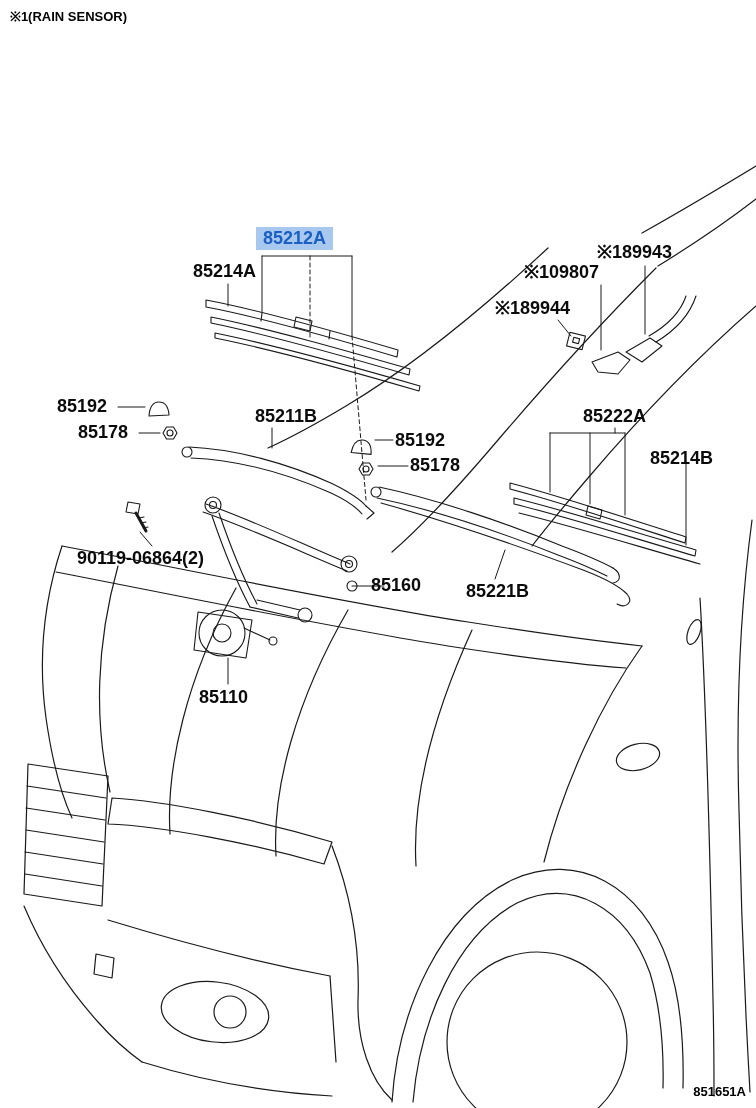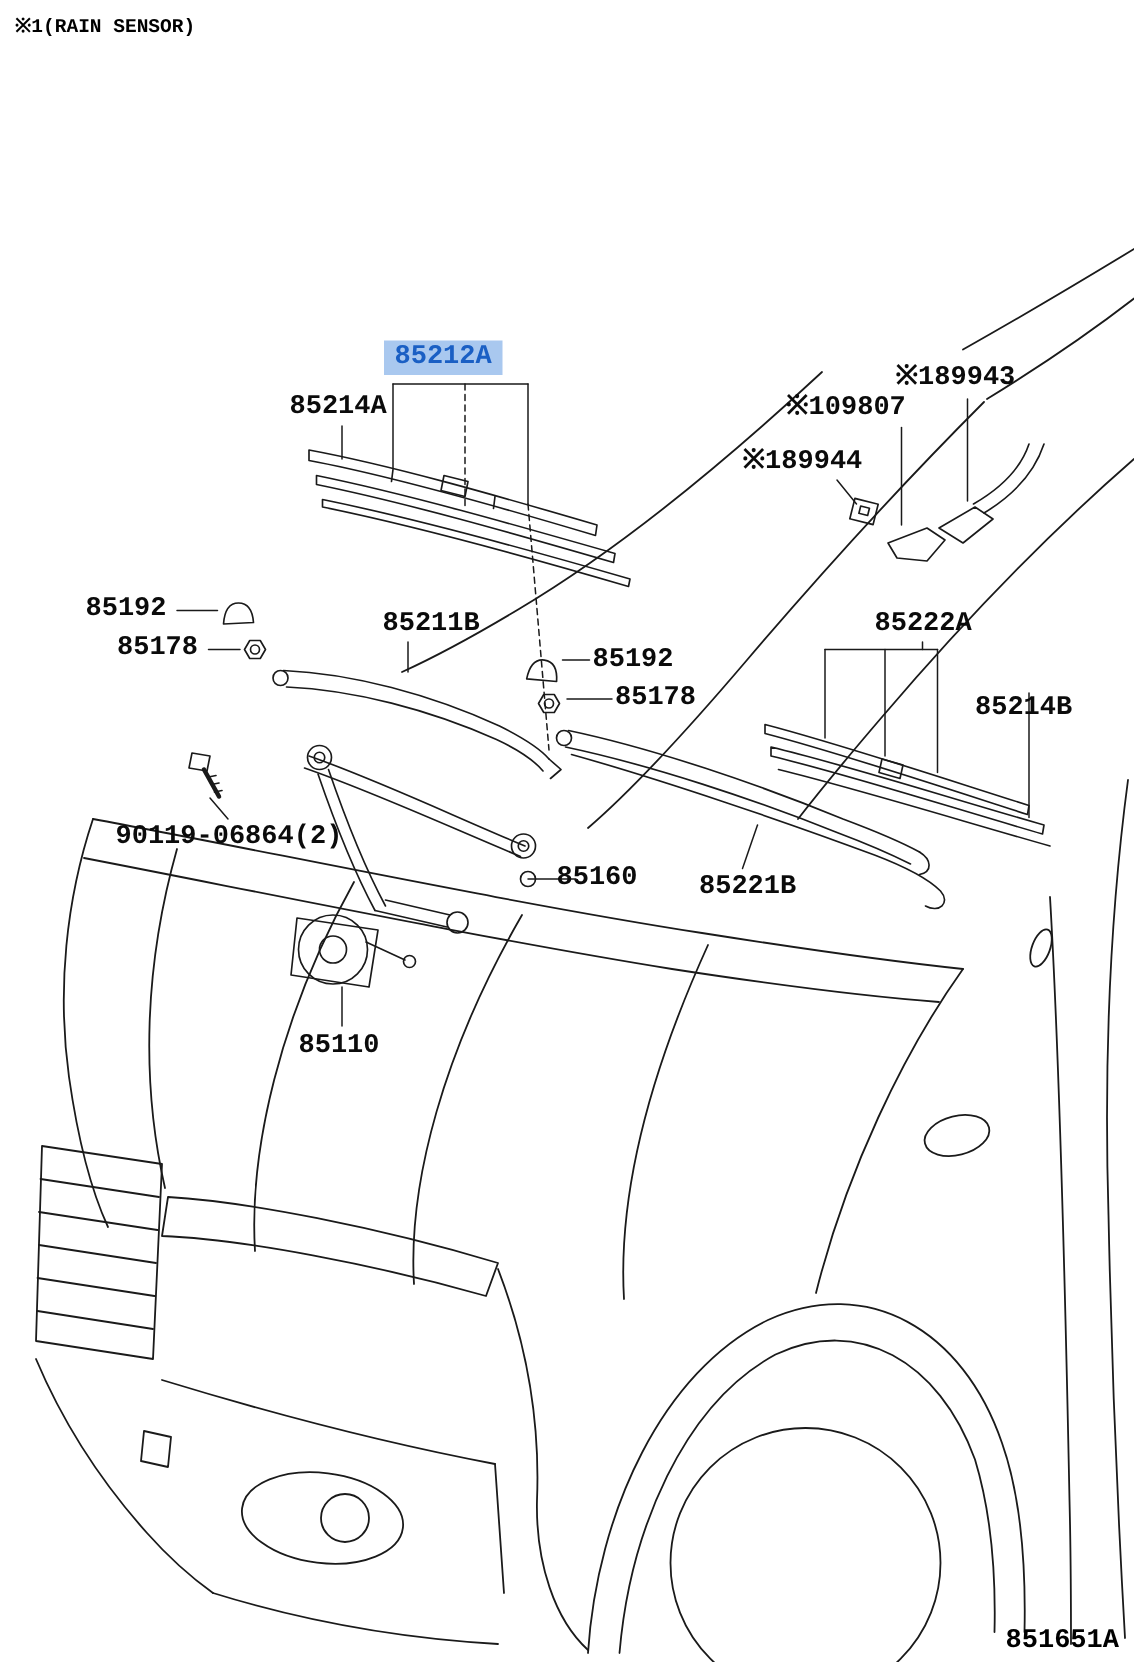--- a/index.html
+++ b/index.html
@@ -1,37 +1,37 @@
 <!DOCTYPE html>
 <html style="--highlight-bg: #a9c8ef; --highlight-text: #1a5fc4; --line: #1a1a1a;"><head>
 <meta charset="utf-8">
 <style>
   html,body{margin:0;padding:0;background:#fff;}
   .stage{
     position:relative;width:756px;height:1108px;background:#fff;overflow:hidden;
-    font-family:Liberation Mono, monospace;
+    font-family:Liberation Sans, sans-serif;
   }
   .stage svg{position:absolute;left:0;top:0;}
   .art{stroke:var(--line,#1a1a1a);fill:none;stroke-linecap:round;stroke-linejoin:round;}
   .note{
     position:absolute;left:10px;top:7px;
     font-size:13px;font-weight:bold;color:#000;letter-spacing:0px;white-space:nowrap;
   }
   .plabel{
     position:absolute;font-size:18px;font-weight:bold;color:#0b0b0b;
     white-space:nowrap;line-height:1.15;letter-spacing:0px;
   }
   .plabel.hl{
     background:var(--highlight-bg,#a9c8ef);
     color:var(--highlight-text,#1a5fc4);
     padding:1px 7px;
   }
   .code{
     position:absolute;right:10px;top:1084px;
-    font-size:18px;font-weight:bold;color:#000;white-space:nowrap;
+    font-size:13px;font-weight:bold;color:#000;white-space:nowrap;
   }
 </style>
 </head>
 <body>
 
 <div class="stage">
 
   <svg width="756" height="1108" viewBox="0 0 756 1108" aria-hidden="true">
 
     <g class="art" stroke-width="1.2">
@@ -203,21 +203,21 @@
   <div class="plabel" style="left:495px;top:298px">※189944</div>
 
   <div class="plabel" style="left:57px;top:396px">85192</div>
   <div class="plabel" style="left:78px;top:422px">85178</div>
   <div class="plabel" style="left:255px;top:406px">85211B</div>
 
   <div class="plabel" style="left:395px;top:430px">85192</div>
   <div class="plabel" style="left:410px;top:455px">85178</div>
 
   <div class="plabel" style="left:583px;top:406px">85222A</div>
-  <div class="plabel" style="left:650px;top:462px">85214B</div>
+  <div class="plabel" style="left:650px;top:448px">85214B</div>
 
   <div class="plabel" style="left:77px;top:548px">90119-06864(2)</div>
   <div class="plabel" style="left:371px;top:575px">85160</div>
   <div class="plabel" style="left:466px;top:581px">85221B</div>
   <div class="plabel" style="left:199px;top:687px">85110</div>
 
   <div class="code">851651A</div>
 </div>
 
 </body></html>

